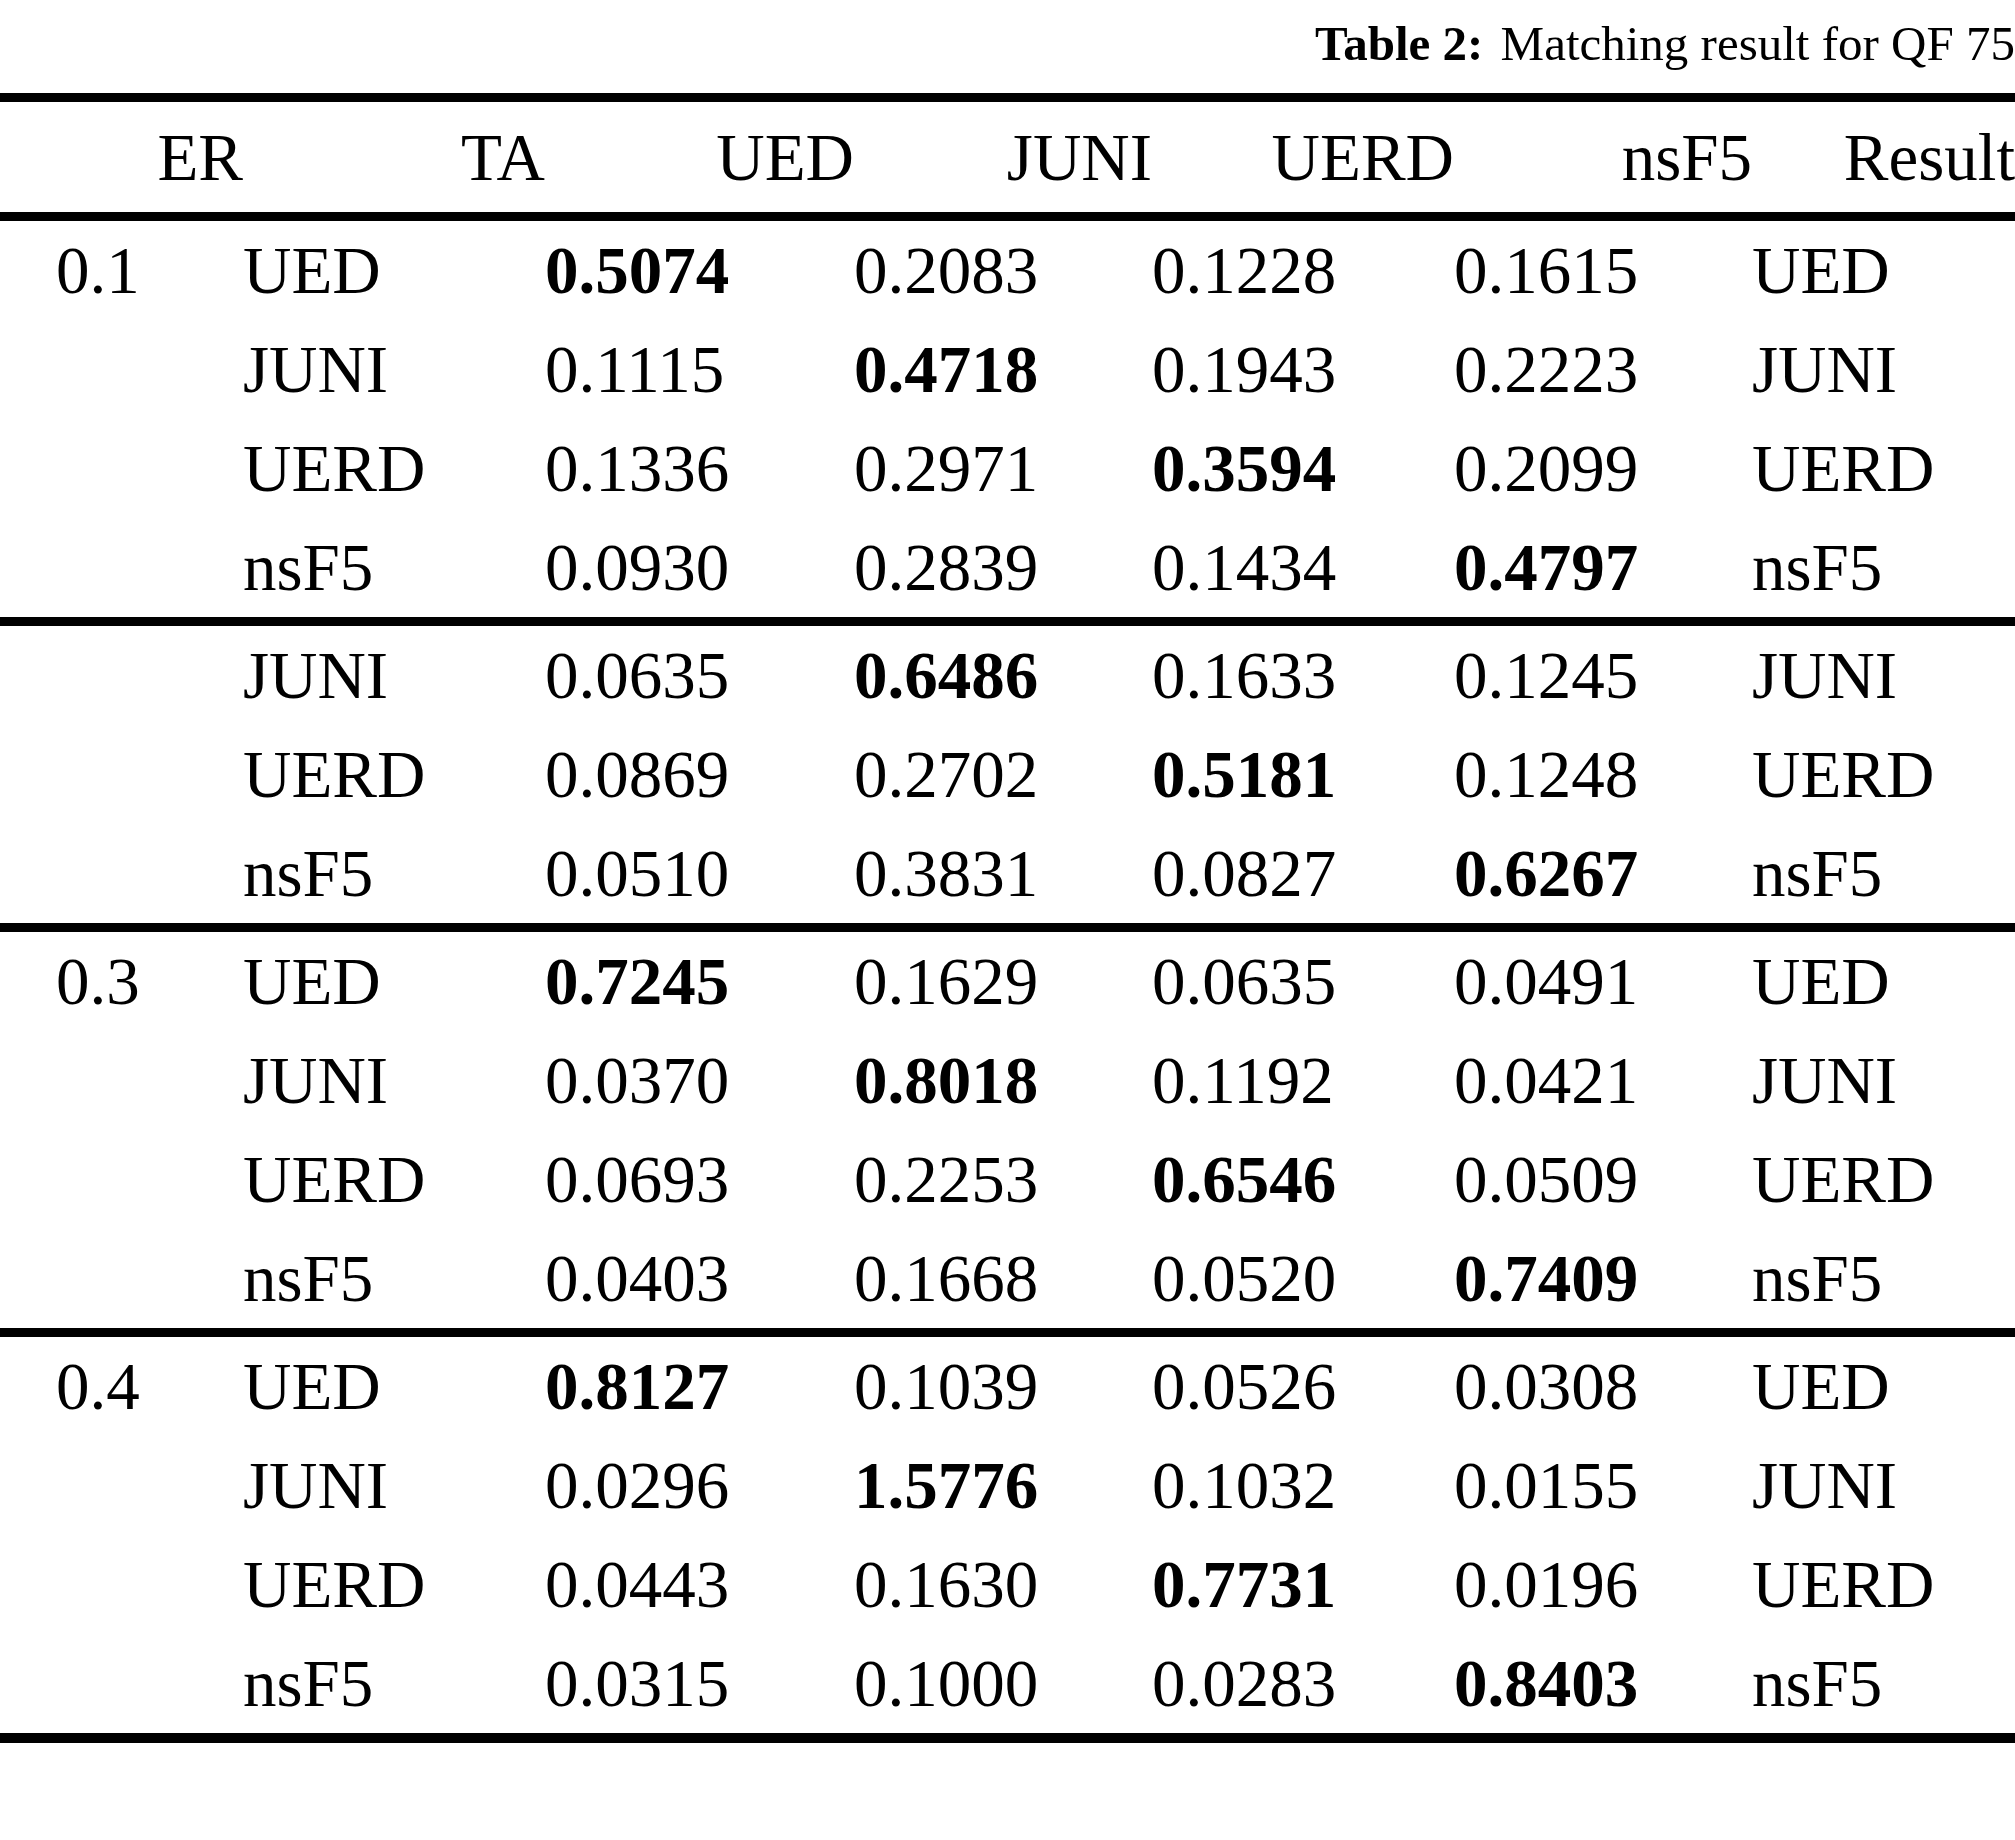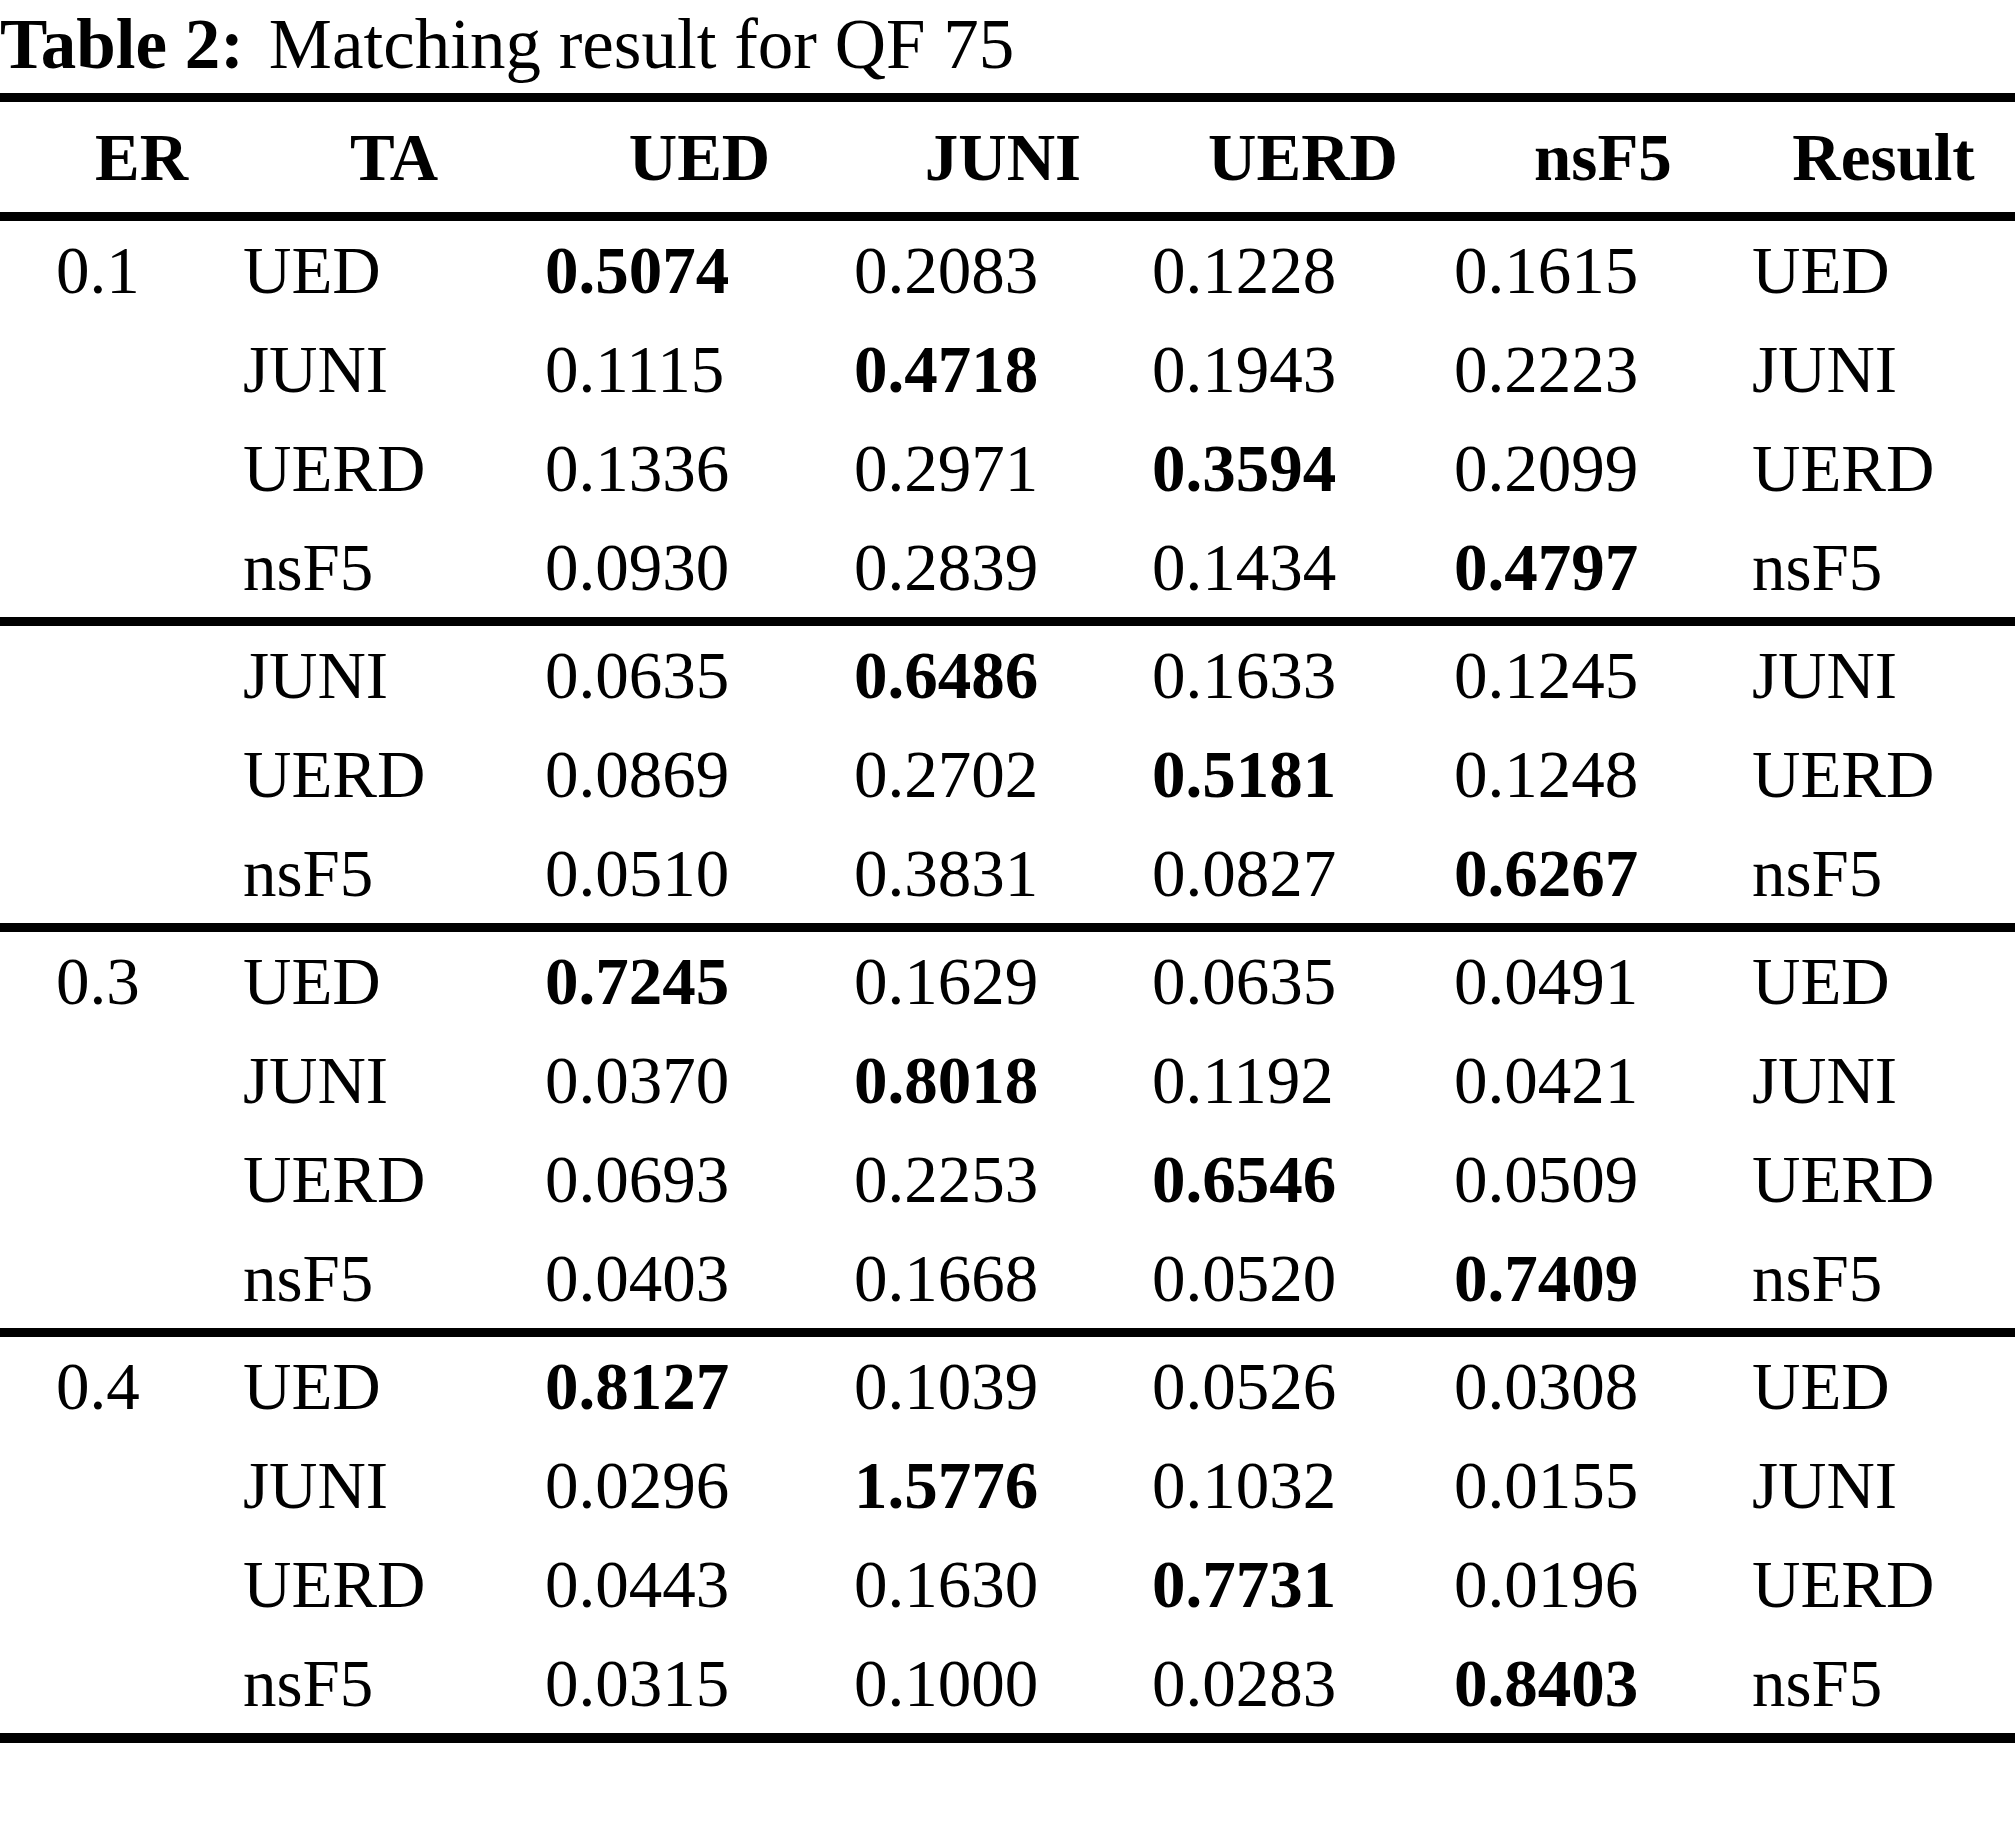--- a/index.html
+++ b/index.html
@@ -12,37 +12,37 @@
     height: 1841px;
     background: #ffffff;
     color: #000000;
     font-family: "Liberation Serif", serif;
     overflow: hidden;
     box-sizing: border-box;
   }
   .caption {
     height: 93px;
     line-height: 88px;
-    text-align: left;
-    font-size: 71px;
+    text-align: right;
+    font-size: 49px;
     white-space: nowrap;
   }
   .caption .lbl { font-weight: 700; }
   .caption .rest { margin-left: 0.35em; }
 
   table.results {
     width: 2015px;
     border-collapse: collapse;
     table-layout: fixed;
     border-top: 9.6px solid #000000;
     font-size: 67px;
   }
   thead th {
-    font-weight: 700;
-    text-align: center;
+    font-weight: 400;
+    text-align: right;
     height: 110px;
     vertical-align: middle;
     padding: 0;
   }
   thead { border-bottom: 9.6px solid #000000; }
   tbody { border-bottom: 9.6px solid #000000; }
   tbody:last-of-type { border-bottom: 10.3px solid #000000; }
   td {
     height: 99px;
     vertical-align: middle;

